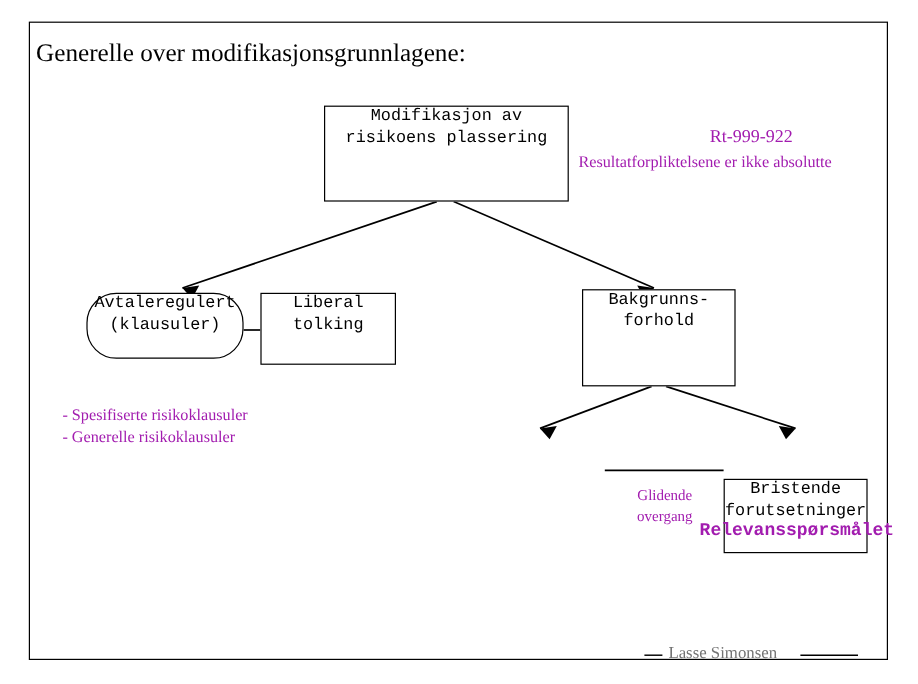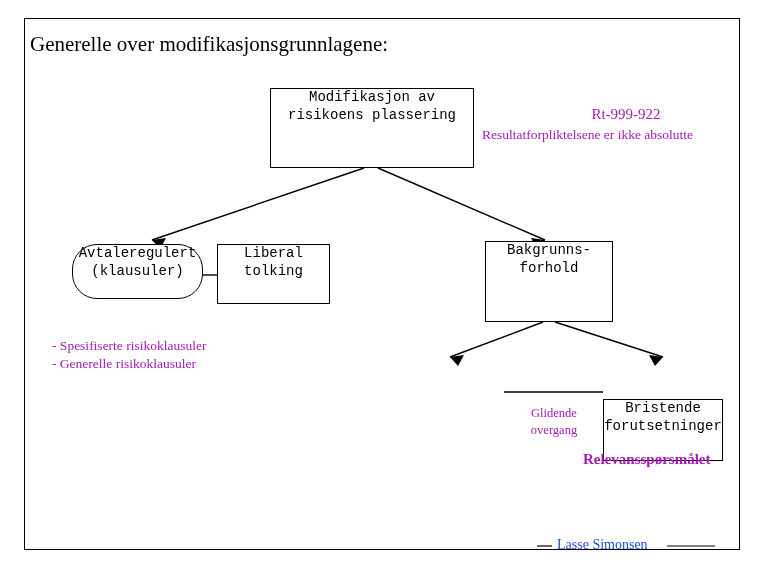--- a/index.html
+++ b/index.html
@@ -60,21 +60,21 @@
     position: absolute;
     left: 0;
     top: 0;
     width: 765px;
     height: 570px;
     pointer-events: none;
   }
   .footer-name {
     position: absolute;
     font-size: 14px;
-    color: #1d4ed8;
+    color: #737373;
     white-space: nowrap;
   }
 </style>
 </head>
 <body>
 
 <div id="page">
 
   <div id="frame"></div>
 
@@ -133,18 +133,18 @@
 
   <div class="lbl" style="left:52px; top:337px;">- Spesifiserte risikoklausuler
 - Generelle risikoklausuler</div>
 
   <div class="lbl" style="left:482px; top:126px;">Resultatforpliktelsene er ikke absolutte</div>
 
   <div class="lbl center" style="left:516px; top:357px; width:76px; font-size:12.5px;margin-top:48px;">Glidende
 overgang</div>
 
 
-  <div class="lbl big bold" style="left:583px; top:449px;">Relevansspørsmålet</div>
+  <div class="lbl big bold" style="left:583px; top:433px;font-family:Liberation Mono, monospace;">Relevansspørsmålet</div>
 
 
   <div class="footer-name" style="left:557px; top:537px;">Lasse Simonsen</div>
 
 </div>
 
 </body></html>

